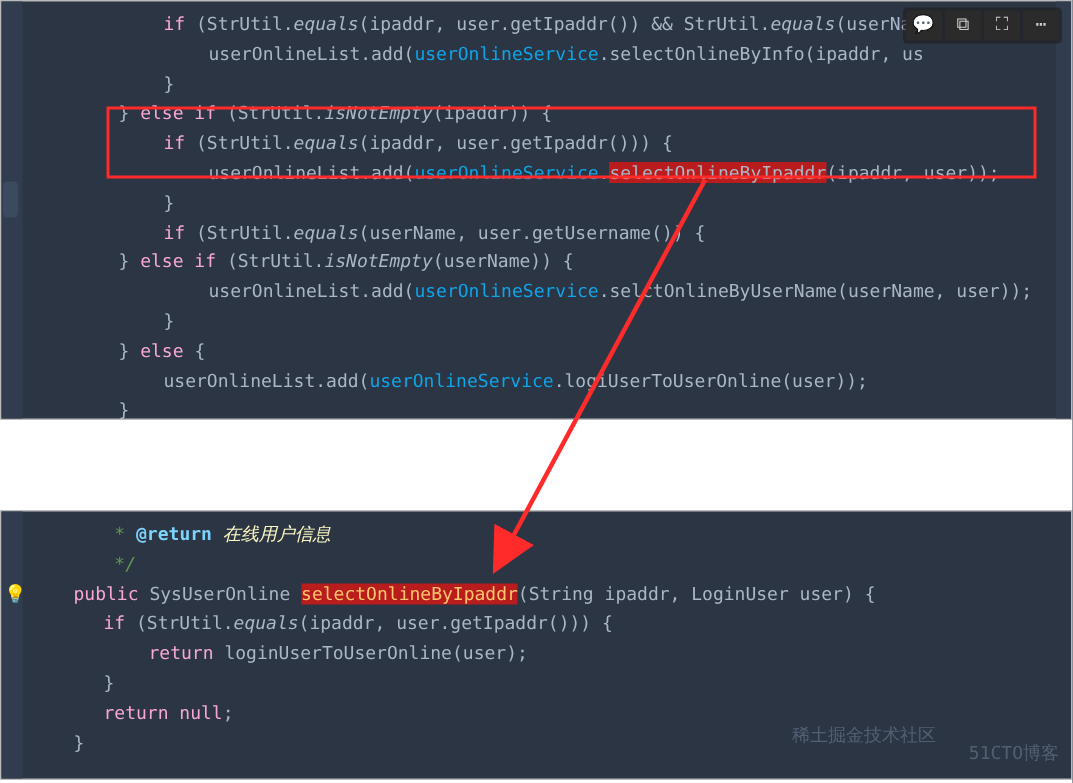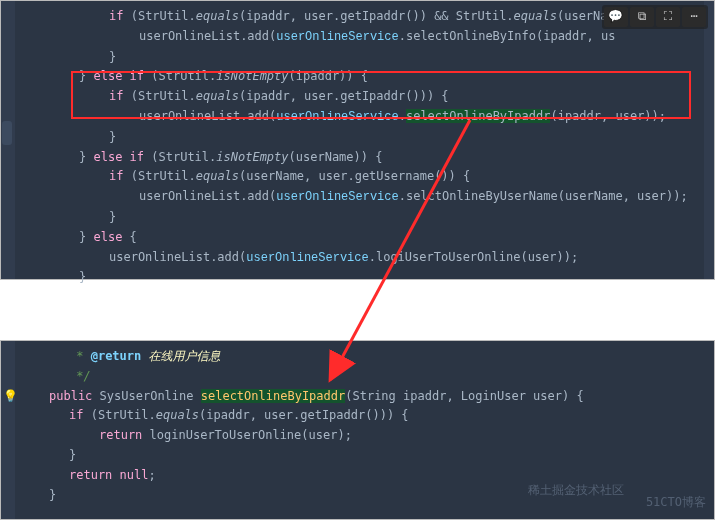--- a/index.html
+++ b/index.html
@@ -35,27 +35,27 @@
     background: #313c4e;
   }
   .gutter-right {
     position: absolute;
     right: 0; top: 0; bottom: 0;
     width: 10px;
     background: #313c4e;
   }
   .code-line { white-space: pre; padding-left: 8px; }
   .k-orange { color: #f9a8d4; }
-  .k-purple { color: #7dd3fc; font-family: Liberation Mono, monospace; }
+  .k-purple { color: #0ea5e9; }
   .k-ital { font-style: italic; }
   .k-green { color: #7dd3fc; }
   .k-greendoc { color: #629755; font-style: italic; }
   .k-grey { color: #fef9c3; }
   .k-method { color: #ffc66d; }
-  .k-sel { background: #14532d; }
+  .k-sel { background: #b91c1c; }
   .red-box {
     position: absolute;
     border: 2px solid #ff2b2b;
     pointer-events: none;
   }
   .arrow-svg {
     position: absolute;
     left: 0; top: 0;
     pointer-events: none;
   }
@@ -118,22 +118,22 @@
     <div class="tb-btn" title="more">⋯</div>
   </div>
 
   <div class="code-line indent2"><span class="k-orange">if</span><span> (StrUtil.</span><span class="k-ital">equals</span><span>(ipaddr, user.getIpaddr()) &amp;&amp; StrUtil.</span><span class="k-ital">equals</span><span>(userNa</span></div>
   <div class="code-line indent3"><span>userOnlineList.add(</span><span class="k-purple">userOnlineService</span><span>.selectOnlineByInfo(ipaddr, us</span></div>
   <div class="code-line indent2"><span>}</span></div>
   <div class="code-line indent1"><span>} </span><span class="k-orange">else if</span><span> (StrUtil.</span><span class="k-ital">isNotEmpty</span><span>(ipaddr)) {</span></div>
   <div class="code-line indent2"><span class="k-orange">if</span><span> (StrUtil.</span><span class="k-ital">equals</span><span>(ipaddr, user.getIpaddr())) {</span></div>
   <div class="code-line indent3"><span>userOnlineList.add(</span><span class="k-purple">userOnlineService</span><span>.</span><span class="k-sel">selectOnlineByIpaddr</span><span>(ipaddr, user));</span></div>
   <div class="code-line indent2"><span>}</span></div>
+  <div class="code-line indent2"><span class="k-orange">if</span><span> (StrUtil.</span><span class="k-ital">equals</span><span>(userName, user.getUsername(</span><span>)) {</span></div>
   <div class="code-line indent1"><span>} </span><span class="k-orange">else if</span><span> (StrUtil.</span><span class="k-ital">isNotEmpty</span><span>(userName)) {</span></div>
-  <div class="code-line indent2"><span class="k-orange">if</span><span> (StrUtil.</span><span class="k-ital">equals</span><span>(userName, user.getUsername(</span><span>)) {</span></div>
   <div class="code-line indent3"><span>userOnlineList.add(</span><span class="k-purple">userOnlineService</span><span>.sel</span><span>ctOnlineByUserName(userName, user));</span></div>
   <div class="code-line indent2"><span>}</span></div>
   <div class="code-line indent1"><span>} </span><span class="k-orange">else</span><span> {</span></div>
   <div class="code-line indent2"><span>userOnlineList.add(</span><span class="k-purple">userOnlineService</span><span>.logi</span><span>UserToUserOnline(user));</span></div>
   <div class="code-line indent1"><span>}</span></div>
 
   <div class="red-box" style="left:70px; top:70px; width:620px; height:48px;"></div>
 </div>
 
 <div class="editor-pane pane-bottom">

